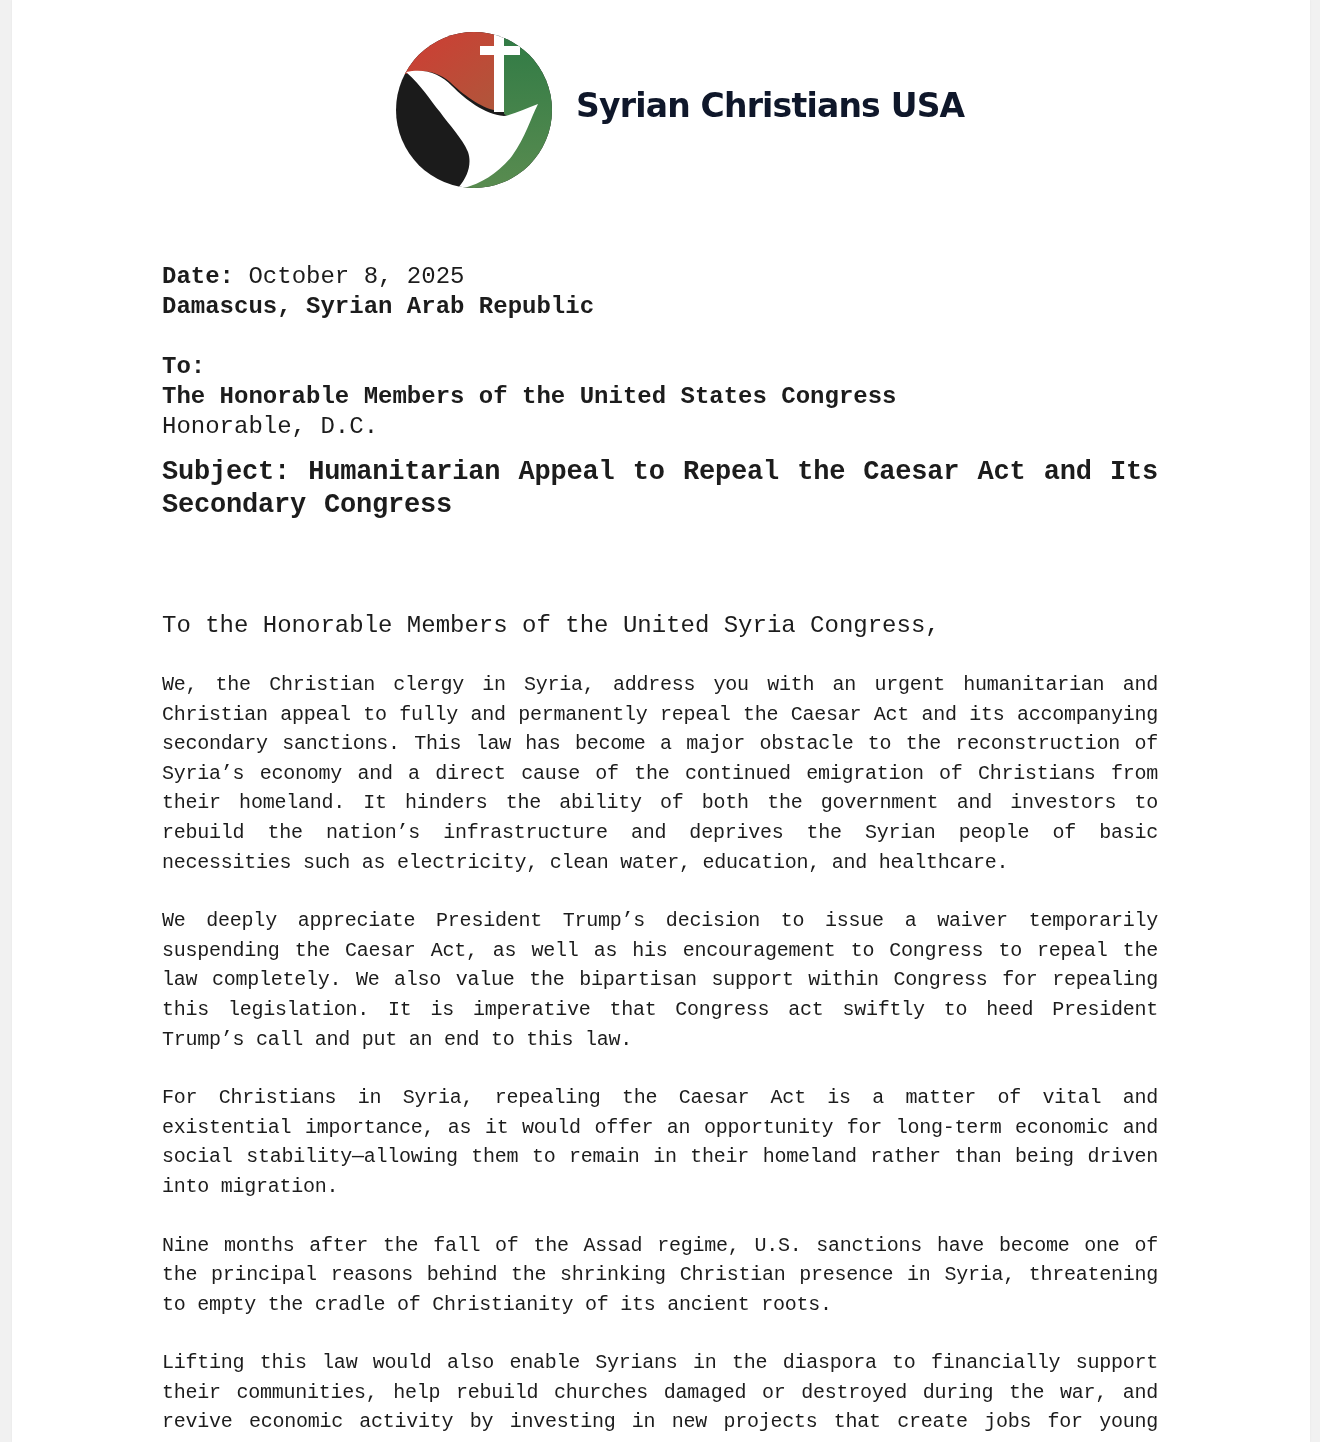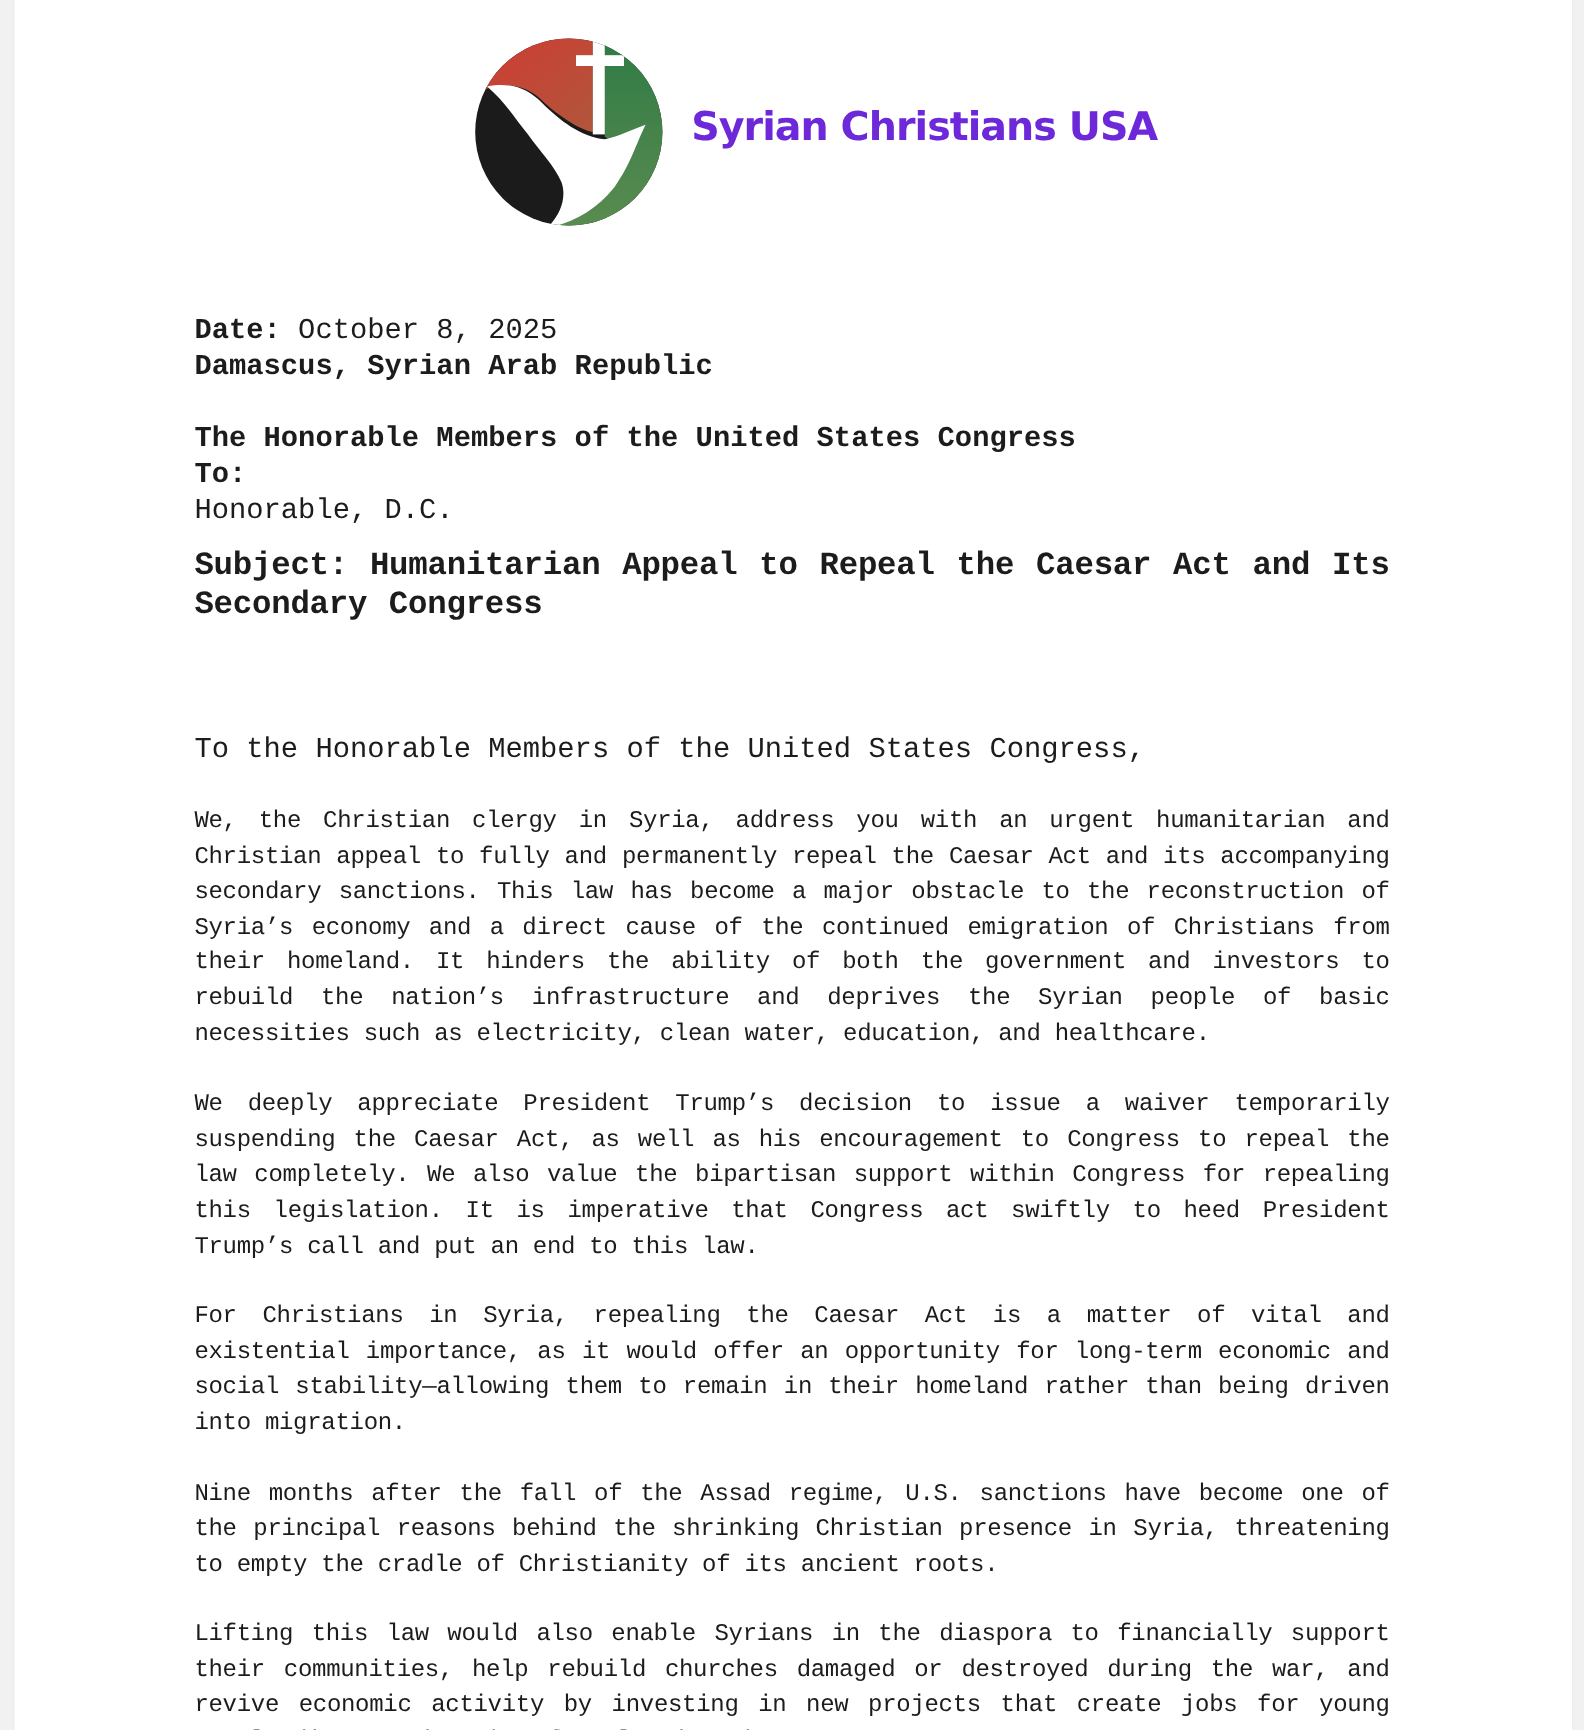--- a/index.html
+++ b/index.html
@@ -33,21 +33,21 @@
       display: block;
     }
     .brand {
       margin-left: 20px;
       margin-top: -8px;
     }
     .brand-en {
       font-family: "DejaVu Sans", sans-serif;
       font-size: 33px;
       font-weight: bold;
-      color: #6d28d9;
+      color: #0f172a;
       letter-spacing: -0.8px;
       line-height: 38px;
       white-space: nowrap;
     }
     .brand-ar {
       font-family: "DejaVu Sans", sans-serif;
       font-size: 22px;
       color: #1a1a1a;
       direction: rtl;
       text-align: right;
@@ -132,30 +132,30 @@
     </div>
   </div>
 
   <div class="doc">
     <div class="line">
       <span class="b">Date:</span>
       <span>October 8, 2025</span>
     </div>
     <div class="line b">Damascus, Syrian Arab Republic</div>
     <div class="gap1"></div>
+    <div class="line b">To:</div>
     <div class="line b">The Honorable Members of the United States Congress</div>
-    <div class="line b">To:</div>
     <div class="line">Honorable, D.C.</div>
 
     <div class="subject">
       <span>Subject:</span>
       <span>Humanitarian Appeal to Repeal the Caesar Act and Its Secondary Congress</span>
     </div>
 
-    <div class="salutation">To the Honorable Members of the United States Congress,</div>
+    <div class="salutation">To the Honorable Members of the United Syria Congress,</div>
 
     <p class="para" style="margin-bottom:0">We, the Christian clergy in Syria, address you with an urgent humanitarian and Christian appeal to fully and permanently repeal the Caesar Act and its accompanying secondary sanctions. This law has become a major obstacle to the reconstruction of Syria’s economy and a direct cause of the continued emigration of Christians from their homeland. It hinders the ability of both the government and investors to rebuild the nation’s infrastructure and deprives the Syrian people of basic necessities such as electricity, clean water, education, and healthcare.</p>
     <p class="para" style="margin-bottom:0">We deeply appreciate President Trump’s decision to issue a waiver temporarily suspending the Caesar Act, as well as his encouragement to Congress to repeal the law completely. We also value the bipartisan support within Congress for repealing this legislation. It is imperative that Congress act swiftly to heed President Trump’s call and put an end to this law.</p>
     <p class="para" style="margin-bottom:0">For Christians in Syria, repealing the Caesar Act is a matter of vital and existential importance, as it would offer an opportunity for long-term economic and social stability—allowing them to remain in their homeland rather than being driven into migration.</p>
     <p class="para" style="margin-bottom:0">Nine months after the fall of the Assad regime, U.S. sanctions have become one of the principal reasons behind the shrinking Christian presence in Syria, threatening to empty the cradle of Christianity of its ancient roots.</p>
     <p class="para" style="margin-bottom:0">Lifting this law would also enable Syrians in the diaspora to financially support their communities, help rebuild churches damaged or destroyed during the war, and revive economic activity by investing in new projects that create jobs for young people—discouraging them from leaving the country.</p>
   </div>
 </div>
 
 </body></html>

